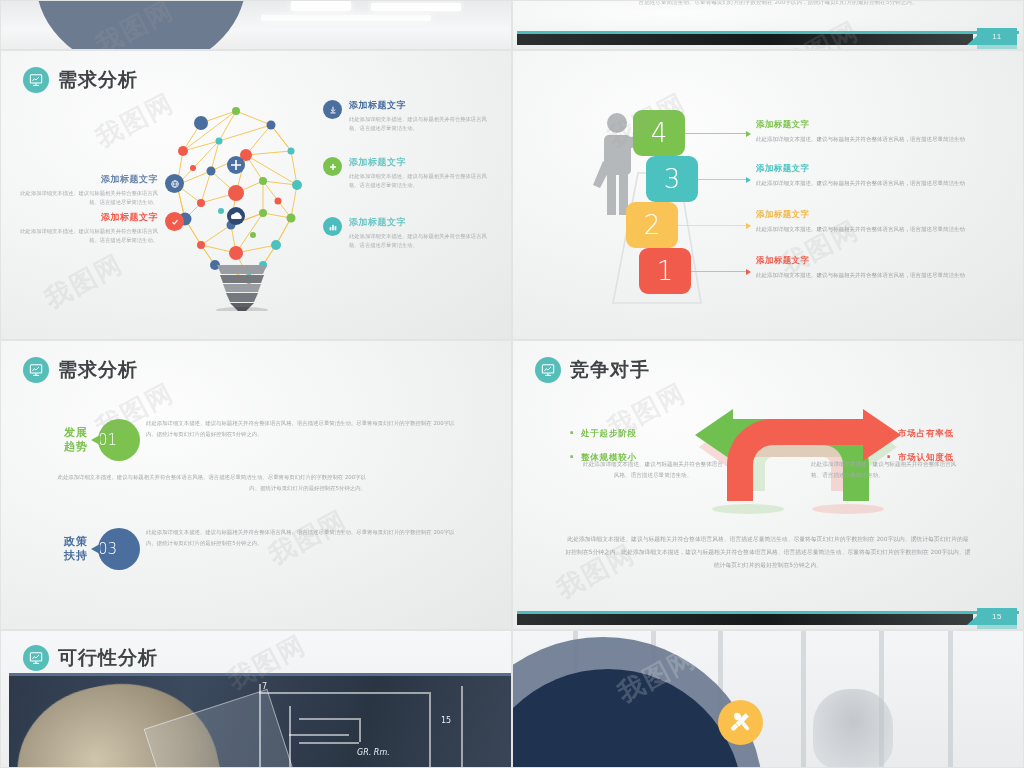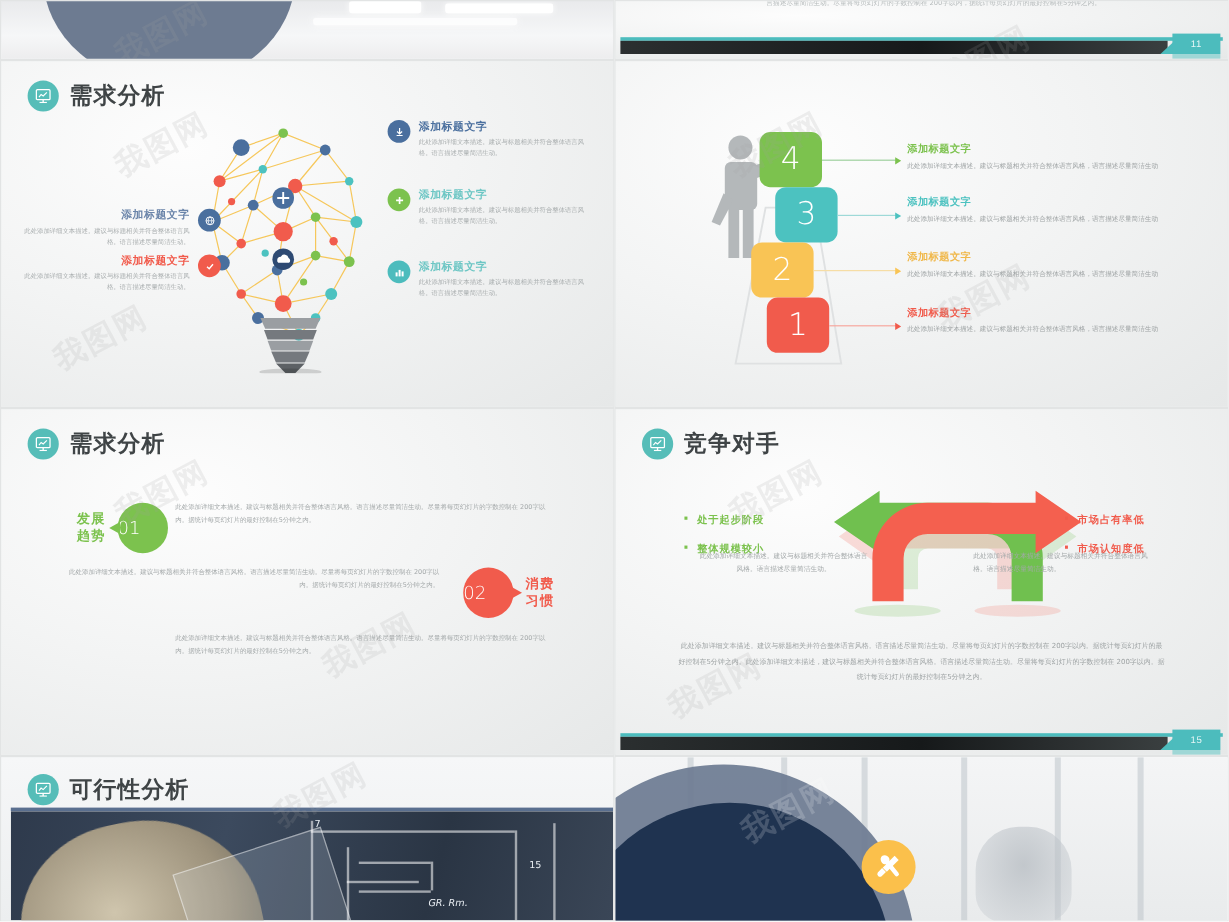--- a/index.html
+++ b/index.html
@@ -429,29 +429,29 @@
 
     <div class="bubrow" style="left:55px; top:78px; gap:10px;">
       <div class="blabel" style="color:#7cc24e; text-align:right; width:32px; white-space:pre-line;">发展
 趋势</div>
       <div class="bub tail-l" style="background:#7cc24e; color:#7cc24e;">
           <span style="color:#fff">01</span>
         </div>
     </div>
     <div class="bbody" style="left:145px; top:77px; width:310px; position:absolute;">此处添加详细文本描述。建议与标题相关并符合整体语言风格。语言描述尽量简洁生动。尽量将每页幻灯片的字数控制在 200字以内。据统计每页幻灯片的最好控制在5分钟之内。</div>
 
-    <div class="bubrow" style="left:385px; top:132px; gap:10px;">
-      <div class="bub tail-r" style="background:#f15b4c; color:#f15b4c;">
-          <span style="color:#fff">02</span>
+    <div class="bbody" style="left:55px; top:131px; width:310px; position:absolute; text-align:right;">此处添加详细文本描述。建议与标题相关并符合整体语言风格。语言描述尽量简洁生动。尽量将每页幻灯片的字数控制在 200字以内。据统计每页幻灯片的最好控制在5分钟之内。</div>
+
+    <div class="bubrow" style="left:55px; top:187px; gap:10px;">
+      <div class="blabel" style="color:#4a6f9e; text-align:right; width:32px; white-space:pre-line;">政策
+扶持</div>
+      <div class="bub tail-l" style="background:#4a6f9e; color:#4a6f9e;">
+          <span style="color:#fff">03</span>
         </div>
-      <div class="blabel" style="color:#f15b4c; width:32px; white-space:pre-line;">消费
-习惯</div>
-    </div>
-    <div class="bbody" style="left:55px; top:131px; width:310px; position:absolute; text-align:right;">此处添加详细文本描述。建议与标题相关并符合整体语言风格。语言描述尽量简洁生动。尽量将每页幻灯片的字数控制在 200字以内。据统计每页幻灯片的最好控制在5分钟之内。</div>
-
+    </div>
     <div class="bbody" style="left:145px; top:186px; width:310px; position:absolute;">此处添加详细文本描述。建议与标题相关并符合整体语言风格。语言描述尽量简洁生动。尽量将每页幻灯片的字数控制在 200字以内。据统计每页幻灯片的最好控制在5分钟之内。</div>
 
     <div class="wm a">我图网</div>
     <div class="wm b">我图网</div>
 
   </div>
 
   <div class="slide">
     <div class="hdr">
       <div class="badge">

